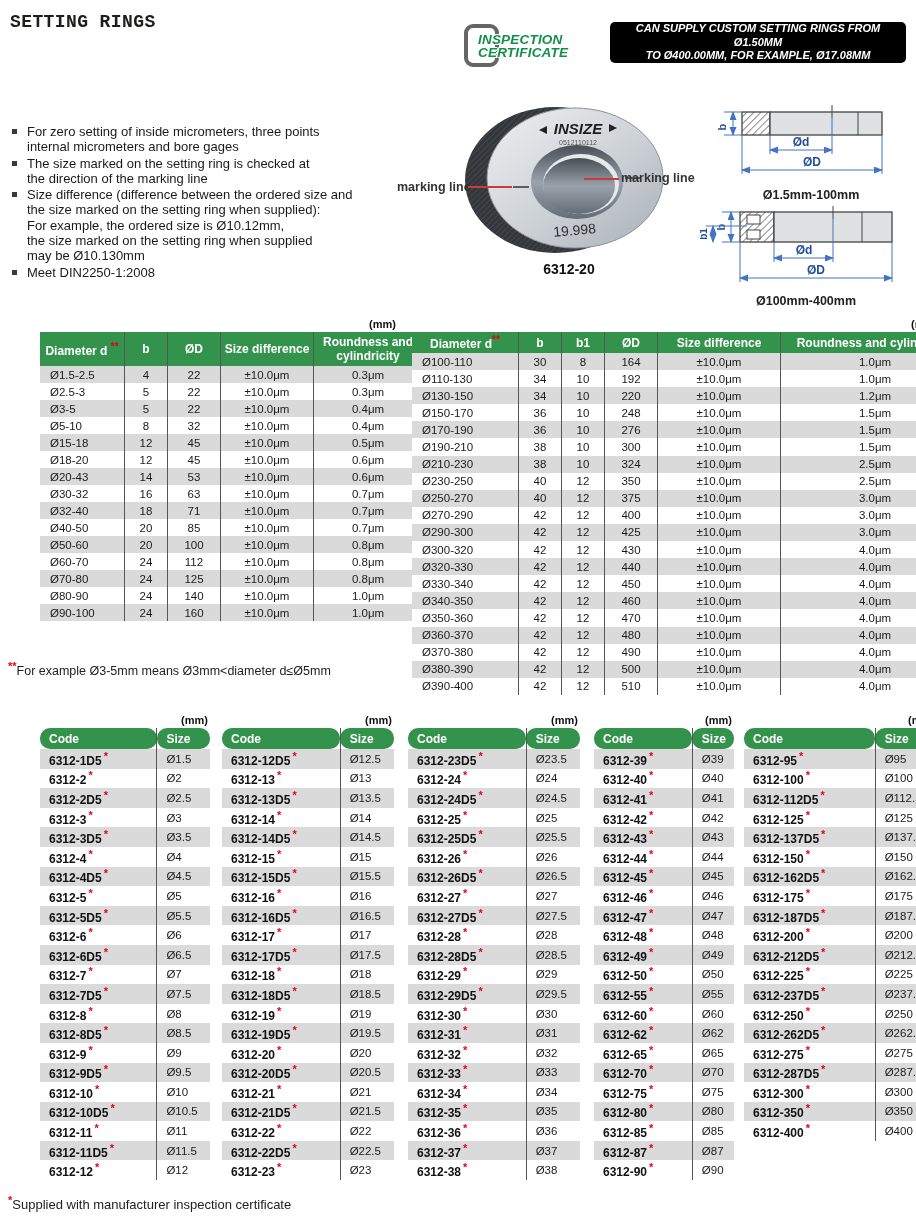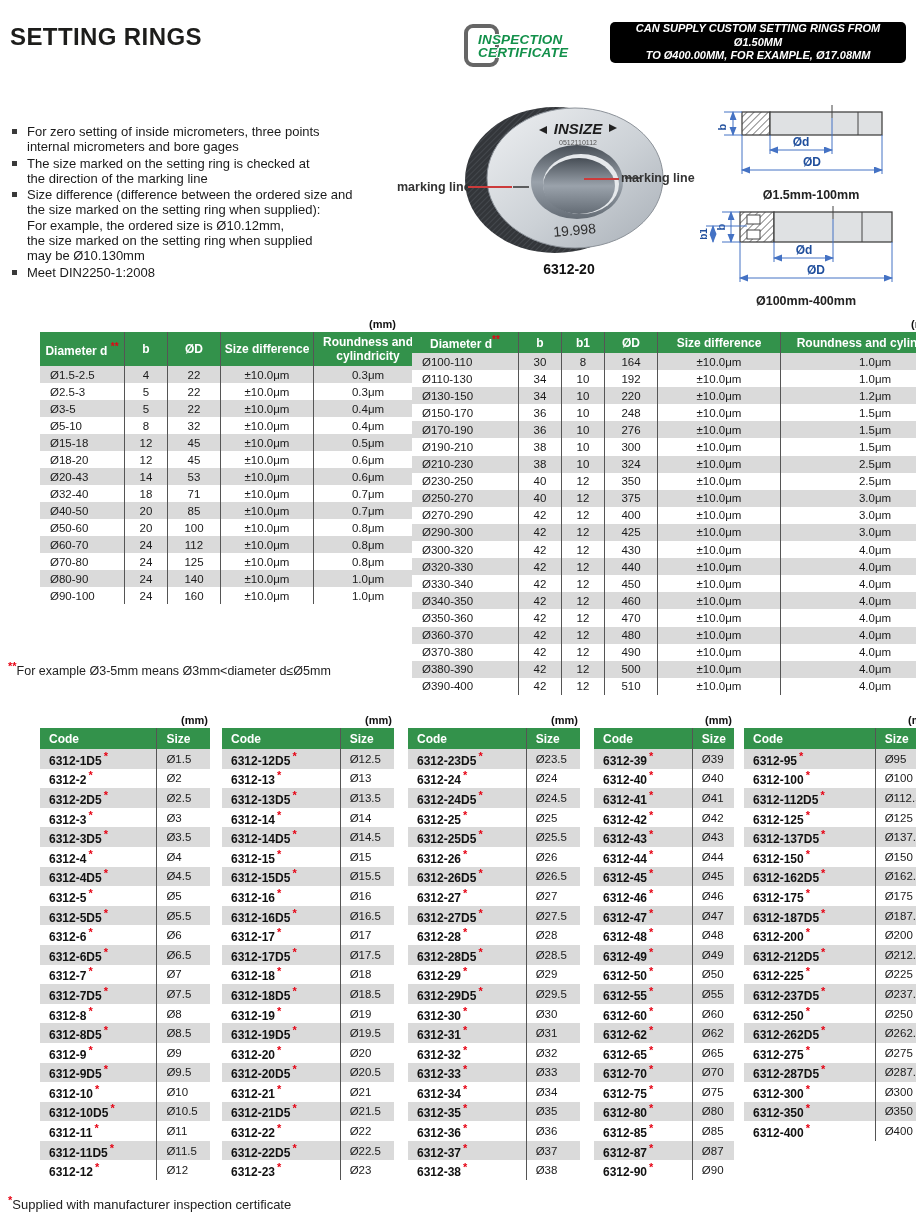--- a/index.html
+++ b/index.html
@@ -1,20 +1,20 @@
 <!DOCTYPE html>
 <html><head>
 <meta charset="utf-8">
 <style>
   html,body{margin:0;padding:0;background:#fff;}
   .page{position:relative;width:916px;height:1228px;background:#fff;overflow:hidden;
         font-family:"Liberation Sans",sans-serif;color:#1a1a1a;}
 
   
-  .title{position:absolute;left:10px;top:23px;font-size:24px;font-weight:bold;color:#1d1d1b;letter-spacing:.4px;}
+  .title{position:absolute;left:10px;top:12px;font-size:18px;font-weight:bold;color:#1d1d1b;letter-spacing:.4px;font-family:Liberation Mono, monospace;}
   .badge-box{position:absolute;left:464px;top:24px;width:27px;height:35px;border:4px solid #666;border-radius:9px;background:#fff;}
   .badge-text{position:absolute;left:478px;top:33px;font-size:13.5px;font-weight:bold;font-style:italic;
               color:#12904a;line-height:13px;letter-spacing:.2px;
               text-shadow:1px 0 #fff,-1px 0 #fff,0 1px #fff,0 -1px #fff,1px 1px #fff,-1px -1px #fff;}
   .banner{position:absolute;left:610px;top:22px;width:296px;height:41px;background:#000000;border-radius:5px;
           color:#fff;font-weight:bold;font-style:italic;font-size:11px;line-height:13.5px;text-align:center;
           display:flex;align-items:center;justify-content:center;white-space:pre-line;padding:0 6px;box-sizing:border-box;}
 
   
   .features{position:absolute;left:10px;top:124px;width:392px;list-style:none;margin:0;padding:0;}
@@ -48,21 +48,21 @@
   .spec-s td:first-child{text-align:left;padding-left:10px;}
   .spec-s th:nth-child(1){width:80px}.spec-s th:nth-child(2){width:38px}.spec-s th:nth-child(3){width:48px}
   .spec-s th:nth-child(4){width:88px}.spec-s th:nth-child(5){width:104px}
   .spec-l th{height:21px;}
   .spec-l td{height:17.1px;}
   .spec-l td:first-child{text-align:left;padding-left:10px;}
   .spec-l th:nth-child(1){width:102px}.spec-l th:nth-child(2){width:38px}.spec-l th:nth-child(3){width:38px}
   .spec-l th:nth-child(4){width:48px}.spec-l th:nth-child(5){width:118px}.spec-l th:nth-child(6){width:184px}
 
   
-  .code-tbl th{height:21px;text-align:left;padding-left:9px;}
+  .code-tbl th{height:21px;text-align:left;padding-left:9px;border-radius:10px;}
   .code-tbl th:first-child{width:62%;}
   .code-tbl td{height:19.6px;text-align:left;padding-left:9px;}
   .code-tbl td.code-cell{font-weight:bold;font-size:12px;color:#111;}
   .star{color:#e60012;font-weight:bold;font-size:11px;vertical-align:super;margin-left:2px;}
 
   
   .fnote{position:absolute;font-size:12.5px;color:#222;}
   .fstar{color:#e60012;font-weight:bold;vertical-align:super;font-size:11px;}
 </style>
 </head>
@@ -255,20 +255,27 @@
             <td>0.6μm</td>
           </tr>
           <tr>
             <td>Ø20-43</td>
             <td>14</td>
             <td>53</td>
             <td>±10.0μm</td>
             <td>0.6μm</td>
           </tr>
           <tr>
+            <td>Ø30-32</td>
+            <td>16</td>
+            <td>63</td>
+            <td>±10.0μm</td>
+            <td>0.7μm</td>
+          </tr>
+          <tr>
             <td>Ø32-40</td>
             <td>18</td>
             <td>71</td>
             <td>±10.0μm</td>
             <td>0.7μm</td>
           </tr>
           <tr>
             <td>Ø40-50</td>
             <td>20</td>
             <td>85</td>

